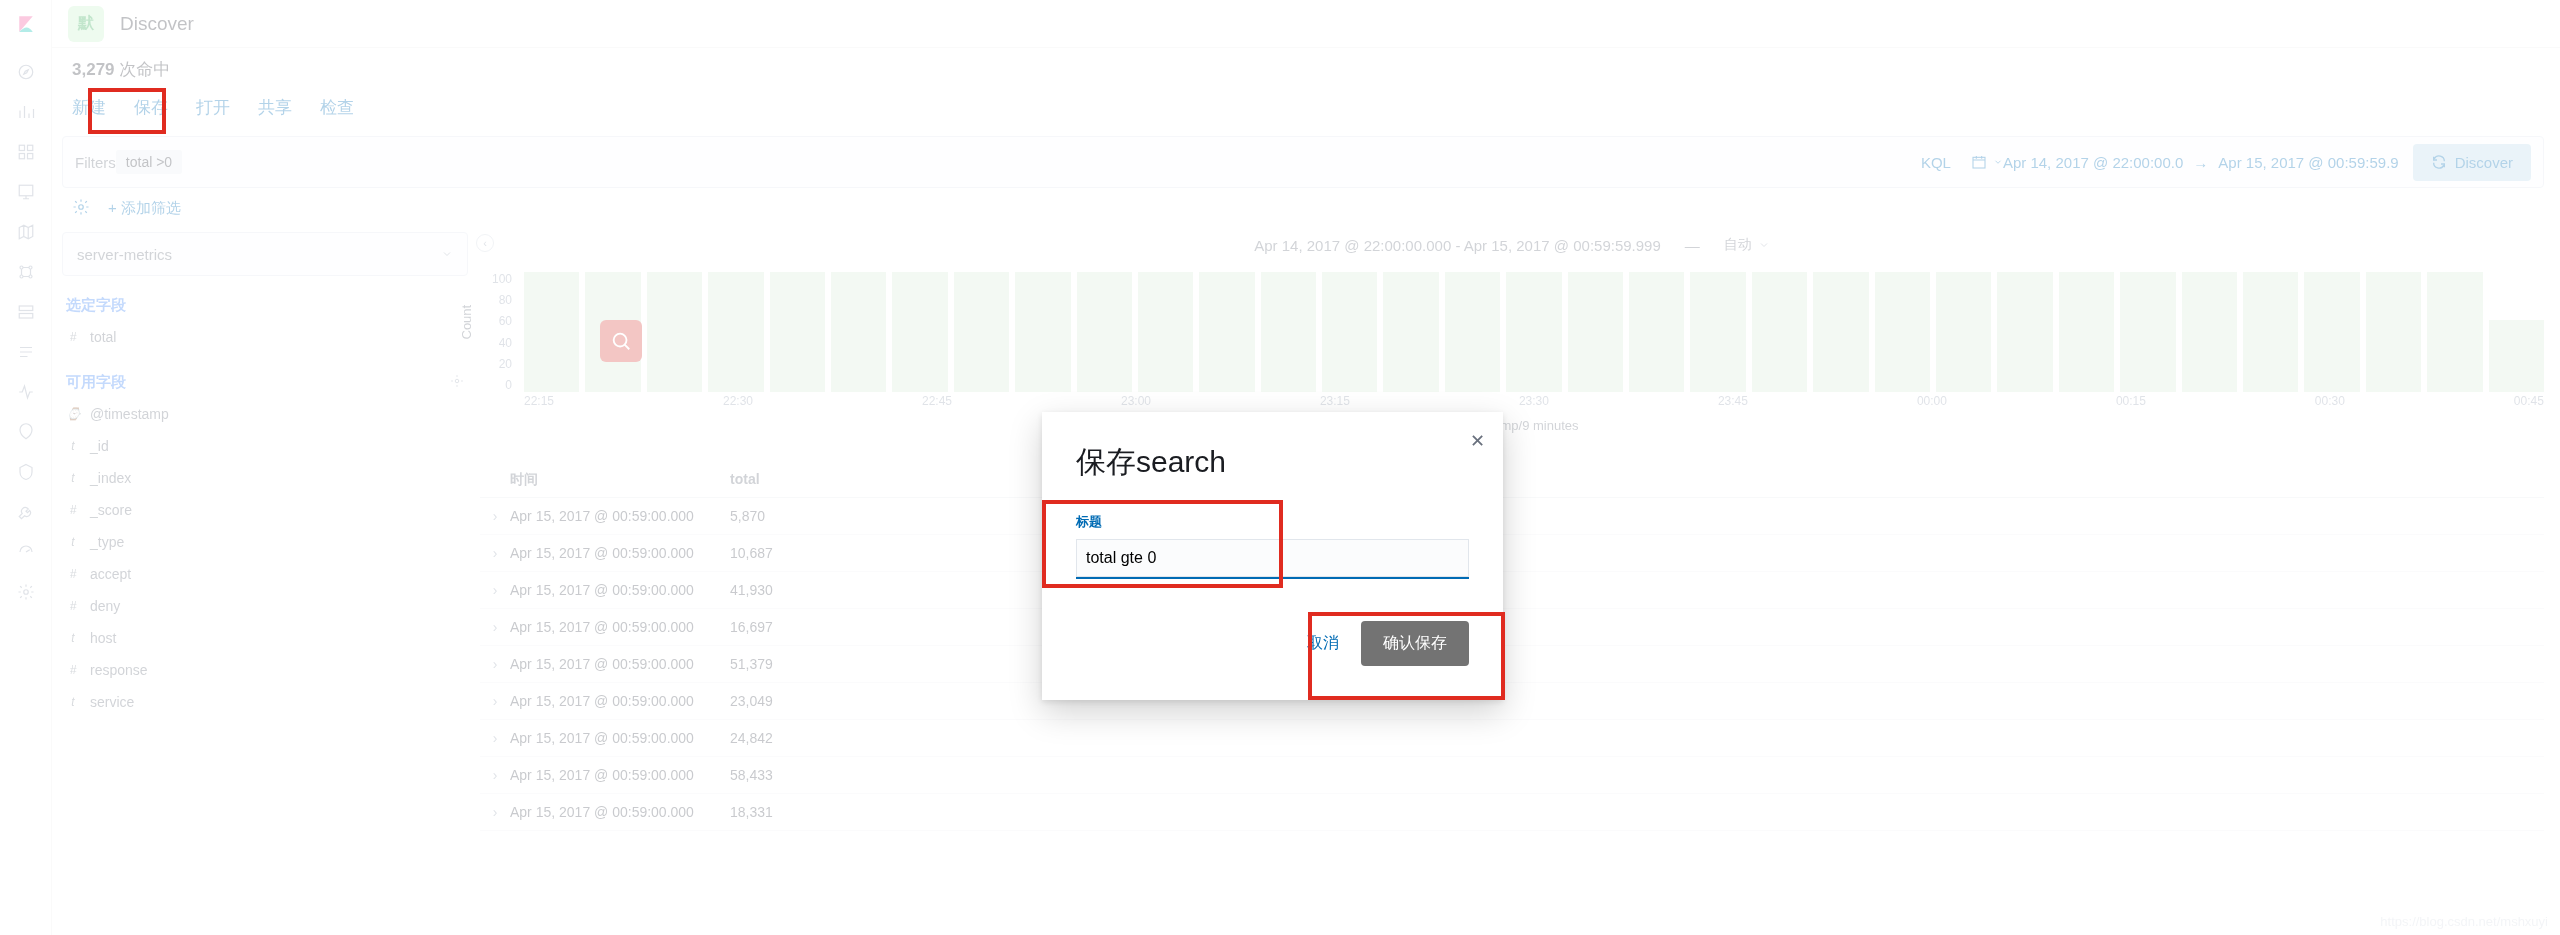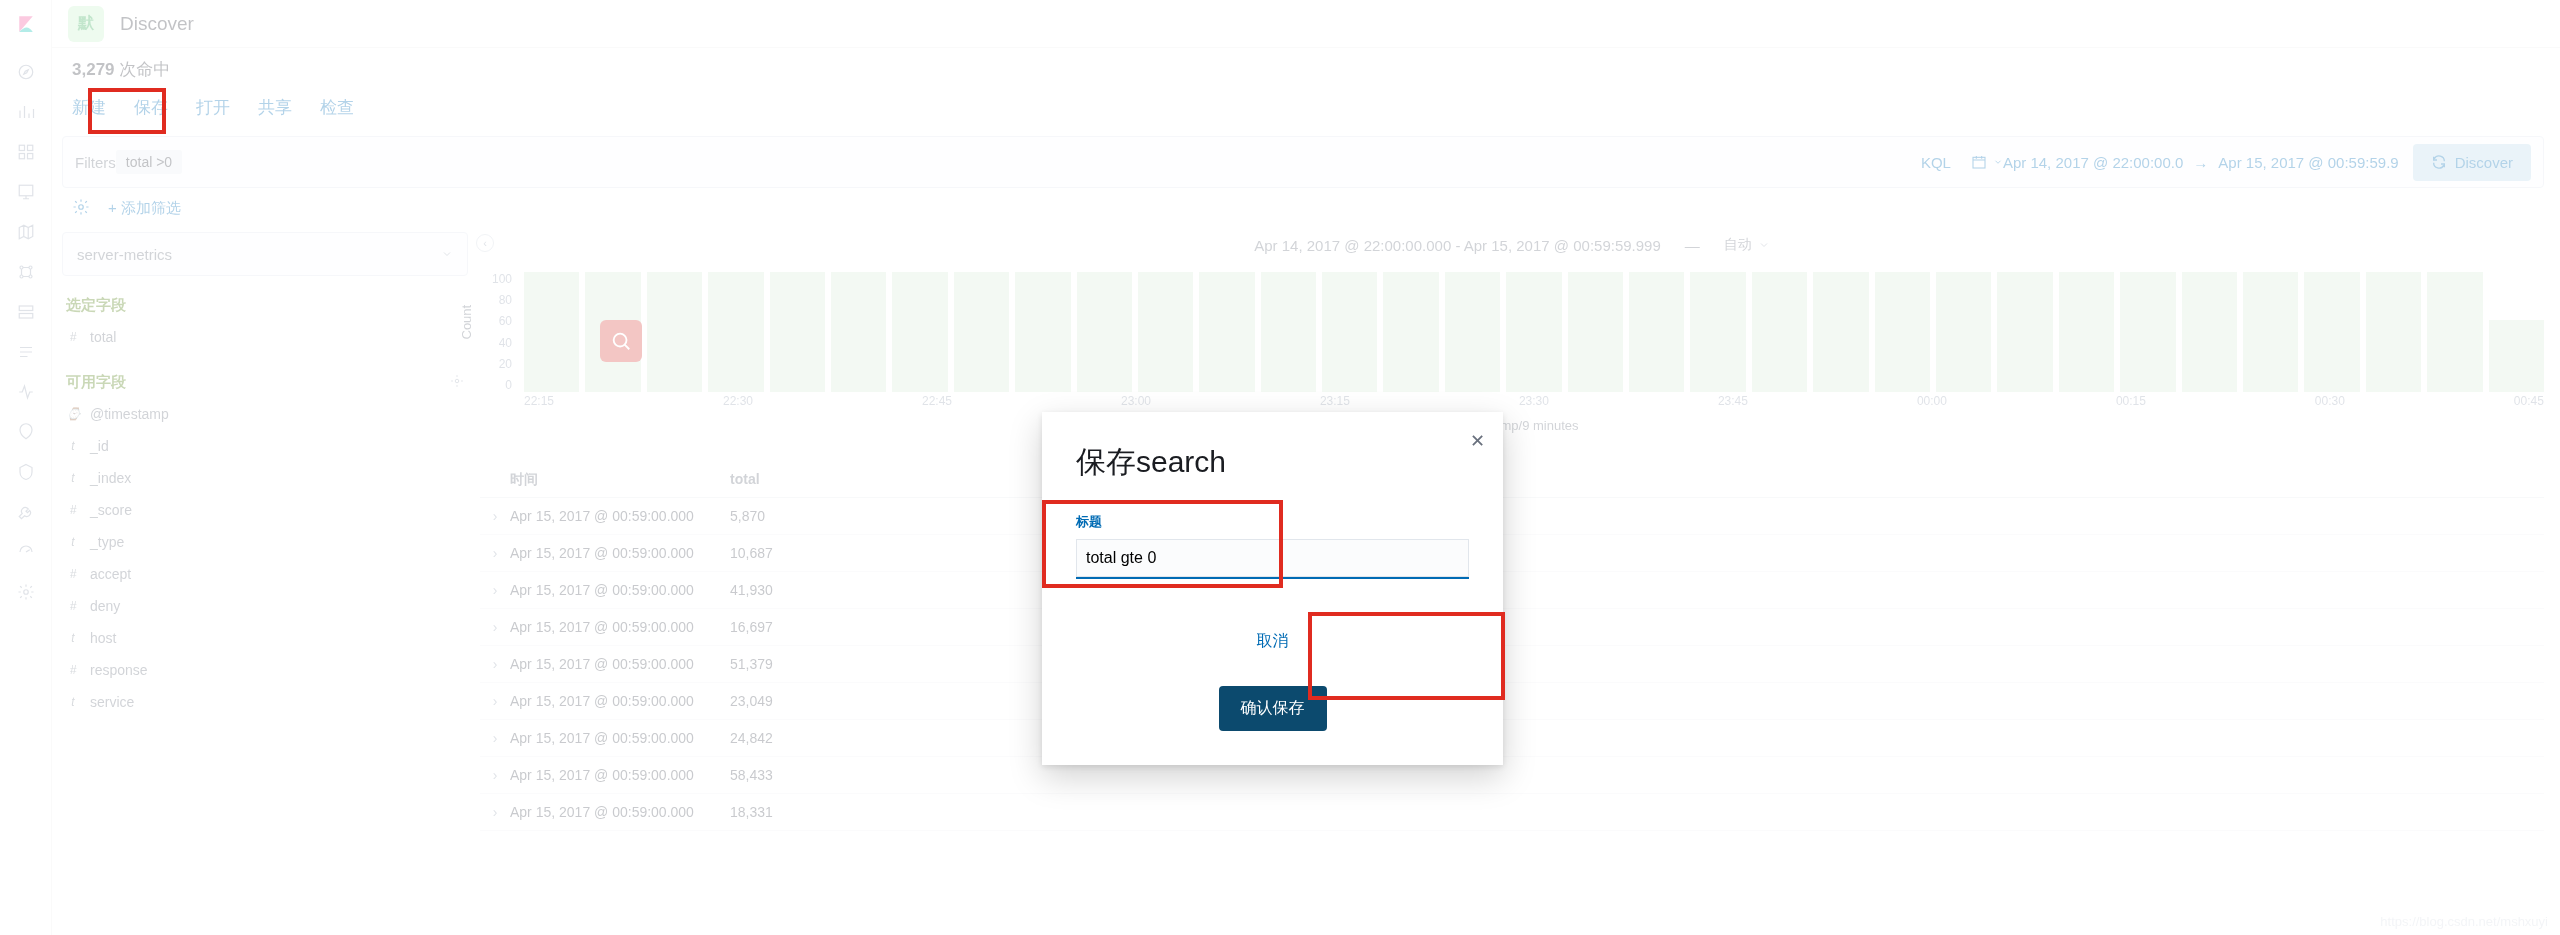--- a/index.html
+++ b/index.html
@@ -40,21 +40,21 @@
 .refresh-btn { background:#b8d8ea; color:#006bb4; border-radius:4px; padding:10px 18px; font-size:15px; display:flex; align-items:center; gap:8px; margin-left:14px; }
 
 
 .subrow { position:absolute; left:72px; top:198px; display:flex; align-items:center; gap:18px; color:#006bb4; font-size:15px; z-index:1; }
 .subrow svg { width:18px; height:18px; stroke:#006bb4; fill:none; stroke-width:1.6; }
 
 
 .fieldpanel { position:absolute; left:62px; top:232px; width:406px; z-index:1; }
 .index-sel { border:1px solid #e0e5ee; border-radius:4px; height:44px; display:flex; align-items:center; justify-content:space-between; padding:0 14px; color:#69707d; font-size:15px; background:#fafbfd; }
 .sect { margin-top:14px; }
-.sect-h { font-size:15px; font-weight:700; color:#4d7c0f; padding:6px 4px; display:flex; justify-content:space-between; align-items:center; }
+.sect-h { font-size:15px; font-weight:700; color:#3b82f6; padding:6px 4px; display:flex; justify-content:space-between; align-items:center; }
 .field-row { display:flex; align-items:center; gap:10px; padding:8px 4px; color:#69707d; font-size:14px; }
 .ftype { width:14px; display:inline-block; text-align:center; font-size:12px; color:#7e8793; font-style:italic; }
 
 
 .main { position:absolute; left:480px; top:236px; right:16px; z-index:1; }
 .close-panel { position:absolute; left:-4px; top:-2px; width:18px; height:18px; border:1px solid #cfd6e0; border-radius:50%; color:#98a2b3; font-size:11px; display:flex; align-items:center; justify-content:center; background:#fff; }
 .chart-title { text-align:center; font-size:15px; color:#69707d; display:flex; align-items:center; justify-content:center; gap:24px; }
 .auto-sel { color:#69707d; font-size:14px; display:flex; align-items:center; gap:6px; }
 .chart-wrap { margin-top:18px; position:relative; height:140px; }
 .yaxis { position:absolute; left:0; top:0; bottom:20px; width:36px; display:flex; flex-direction:column; justify-content:space-between; align-items:flex-end; color:#98a2b3; font-size:12px; padding-right:4px; }
@@ -75,23 +75,23 @@
 .watermark-q { position:absolute; left:600px; top:320px; width:42px; height:42px; background:#d8413b; border-radius:6px; display:flex; align-items:center; justify-content:center; z-index:2; }
 .watermark-q svg { width:22px; height:22px; stroke:#fff; fill:none; stroke-width:2; }
 
 
 .modal { position:absolute; left:1042px; top:412px; width:461px; background:#fff; box-shadow: 0 12px 32px rgba(0,0,0,0.18), 0 2px 6px rgba(0,0,0,0.1); z-index:20; padding:30px 34px 34px; }
 .modal-h { font-size:30px; color:#1a1c21; font-weight:400; }
 .modal-close { position:absolute; right:18px; top:18px; color:#69707d; cursor:pointer; font-size:18px; }
 .field-label-area { margin-top:26px; padding:4px 0; }
 .field-label { font-size:13px; color:#006bb4; font-weight:600; }
 .modal input { width:100%; border:none; border-bottom:2px solid #006bb4; background:#fbfcfd; padding:10px 10px; font-size:16px; outline:none; box-shadow: inset 0 0 0 1px rgba(200,208,220,0.5); margin-top:4px; font-family:inherit; }
-.modal-actions { display:flex; justify-content:flex-end; gap:24px; margin-top:42px; align-items:center;flex-direction:column; }
+.modal-actions { display:flex; justify-content:flex-end; gap:8px; margin-top:42px; align-items:center; }
 .btn-cancel { color:#006bb4; font-size:16px; padding:10px 14px; cursor:pointer; }
-.btn-primary { background:#0c4a6e; color:#fff; font-size:16px; padding:12px 22px; border-radius:4px; cursor:pointer; }
+.btn-primary { background:#737373; color:#fff; font-size:16px; padding:12px 22px; border-radius:4px; cursor:pointer; }
 
 
 .redbox { position:absolute; border:4px solid #e02b20; z-index:30; pointer-events:none; }
 .rb1 { left:88px; top:88px; width:78px; height:46px; }
 .rb2 { left:1042px; top:500px; width:241px; height:88px; }
 .rb3 { left:1308px; top:612px; width:197px; height:88px; }
 
 .footer-wm { position:absolute; right:12px; bottom:6px; color:#d6dbe3; font-size:13px; z-index:1; }
 </style>
 </head>

